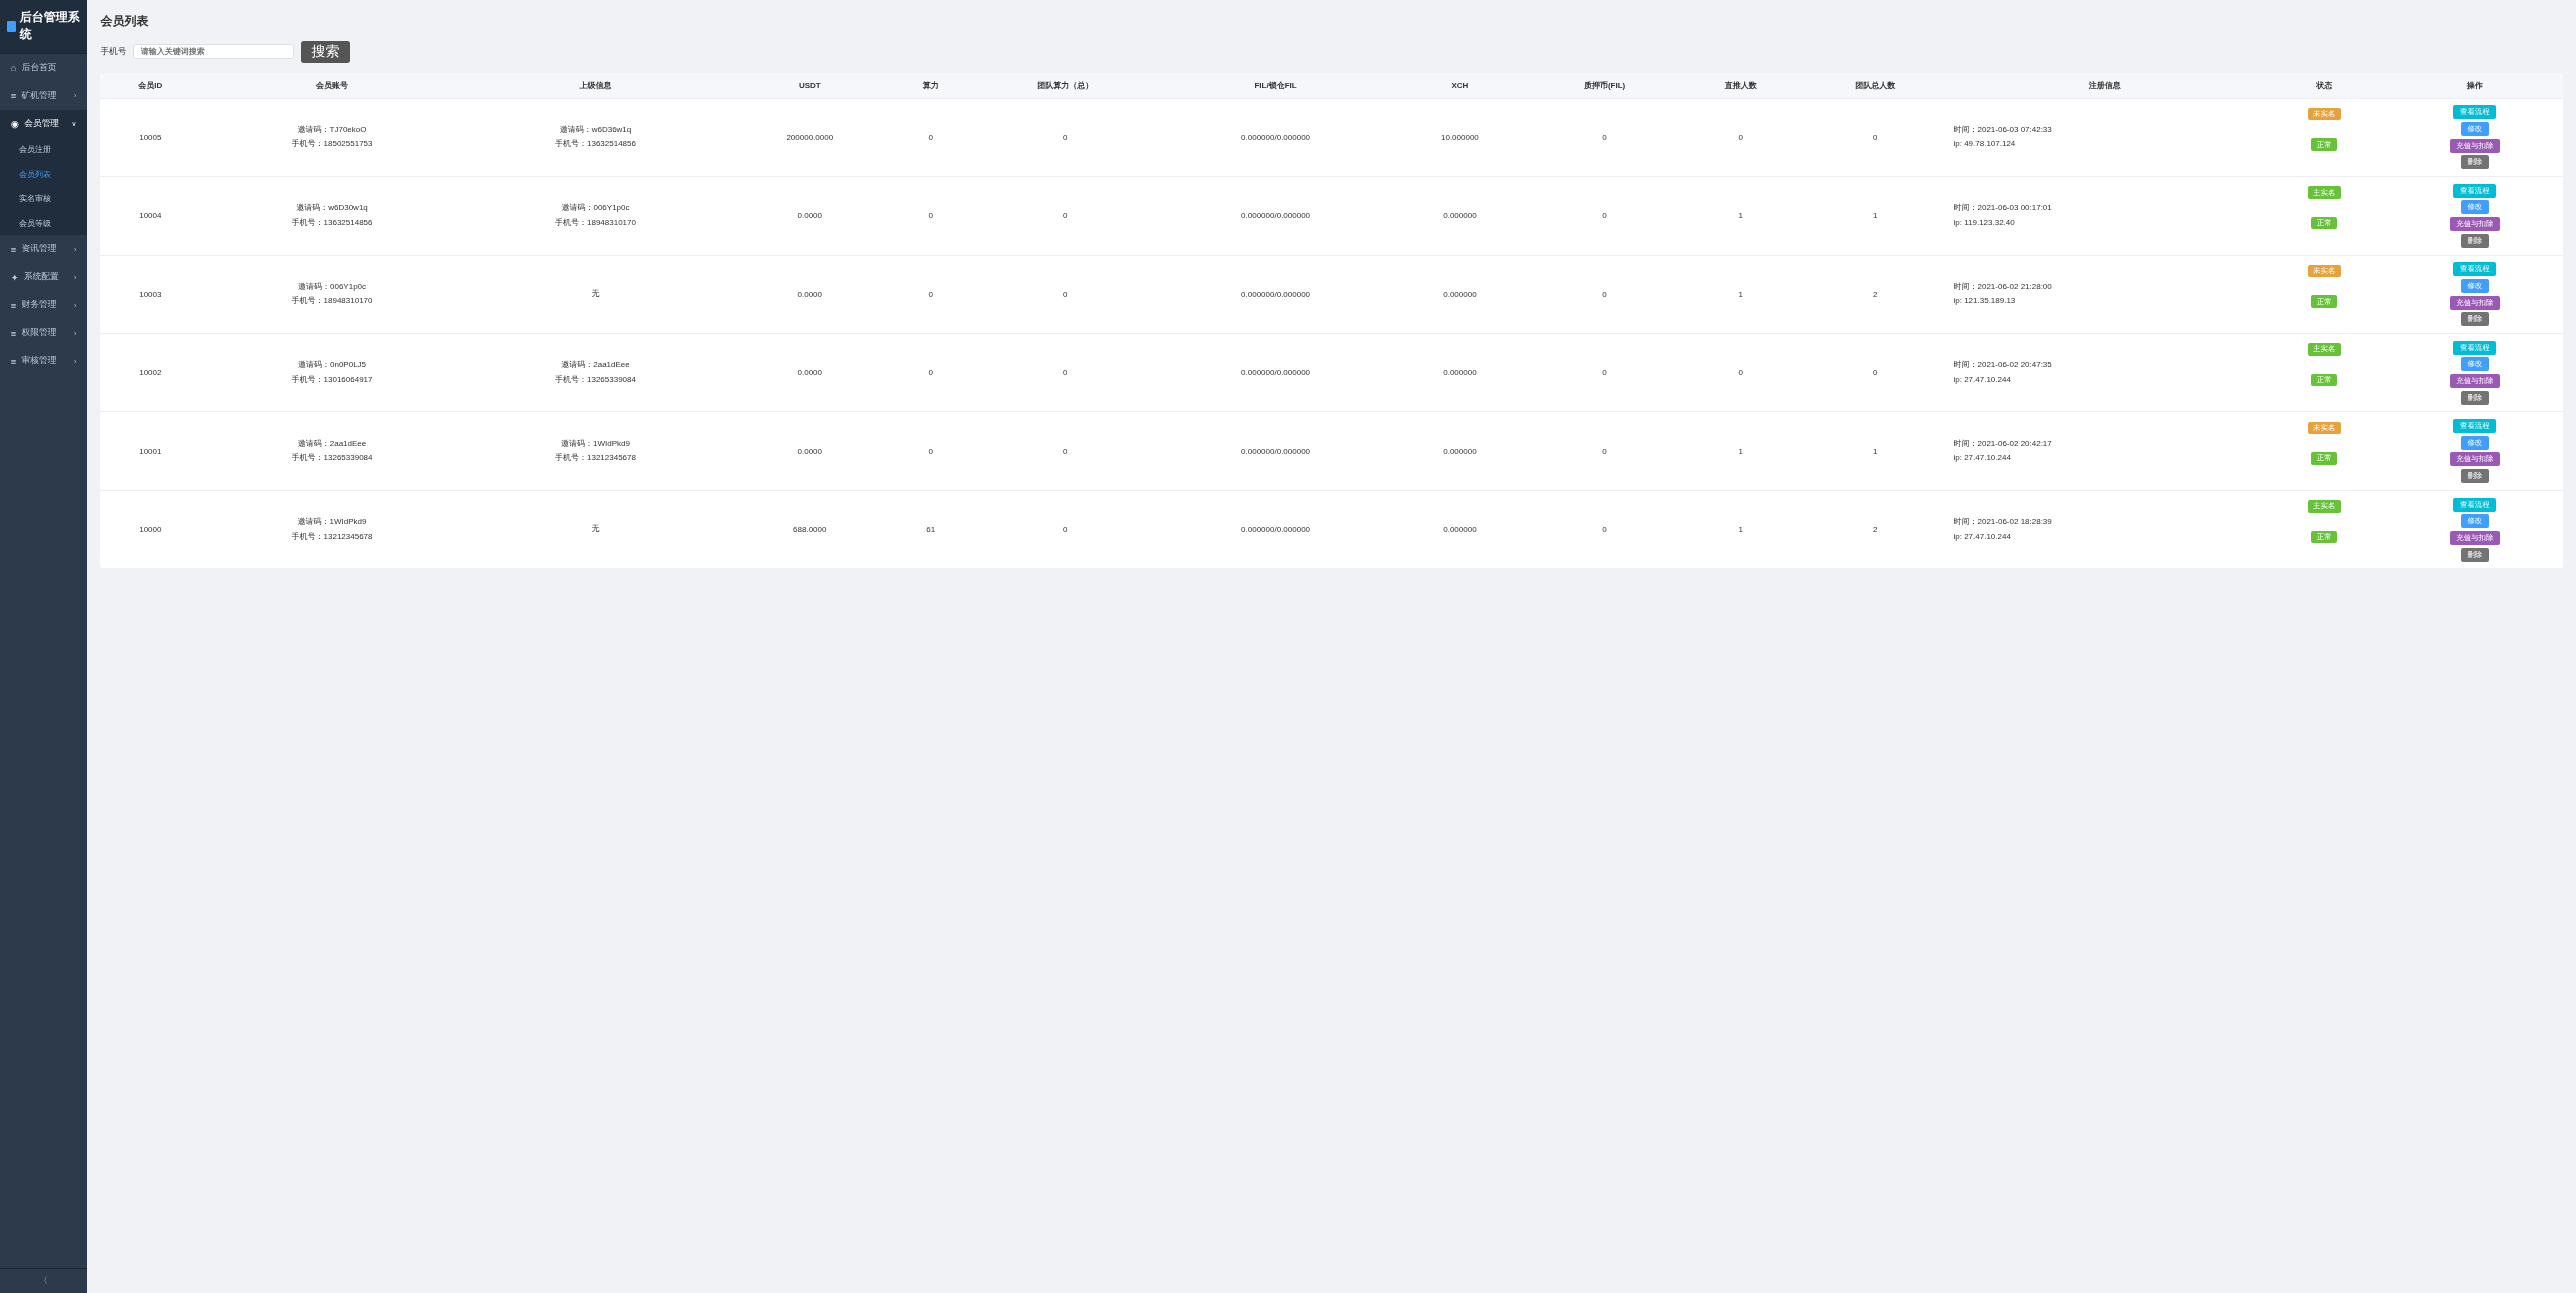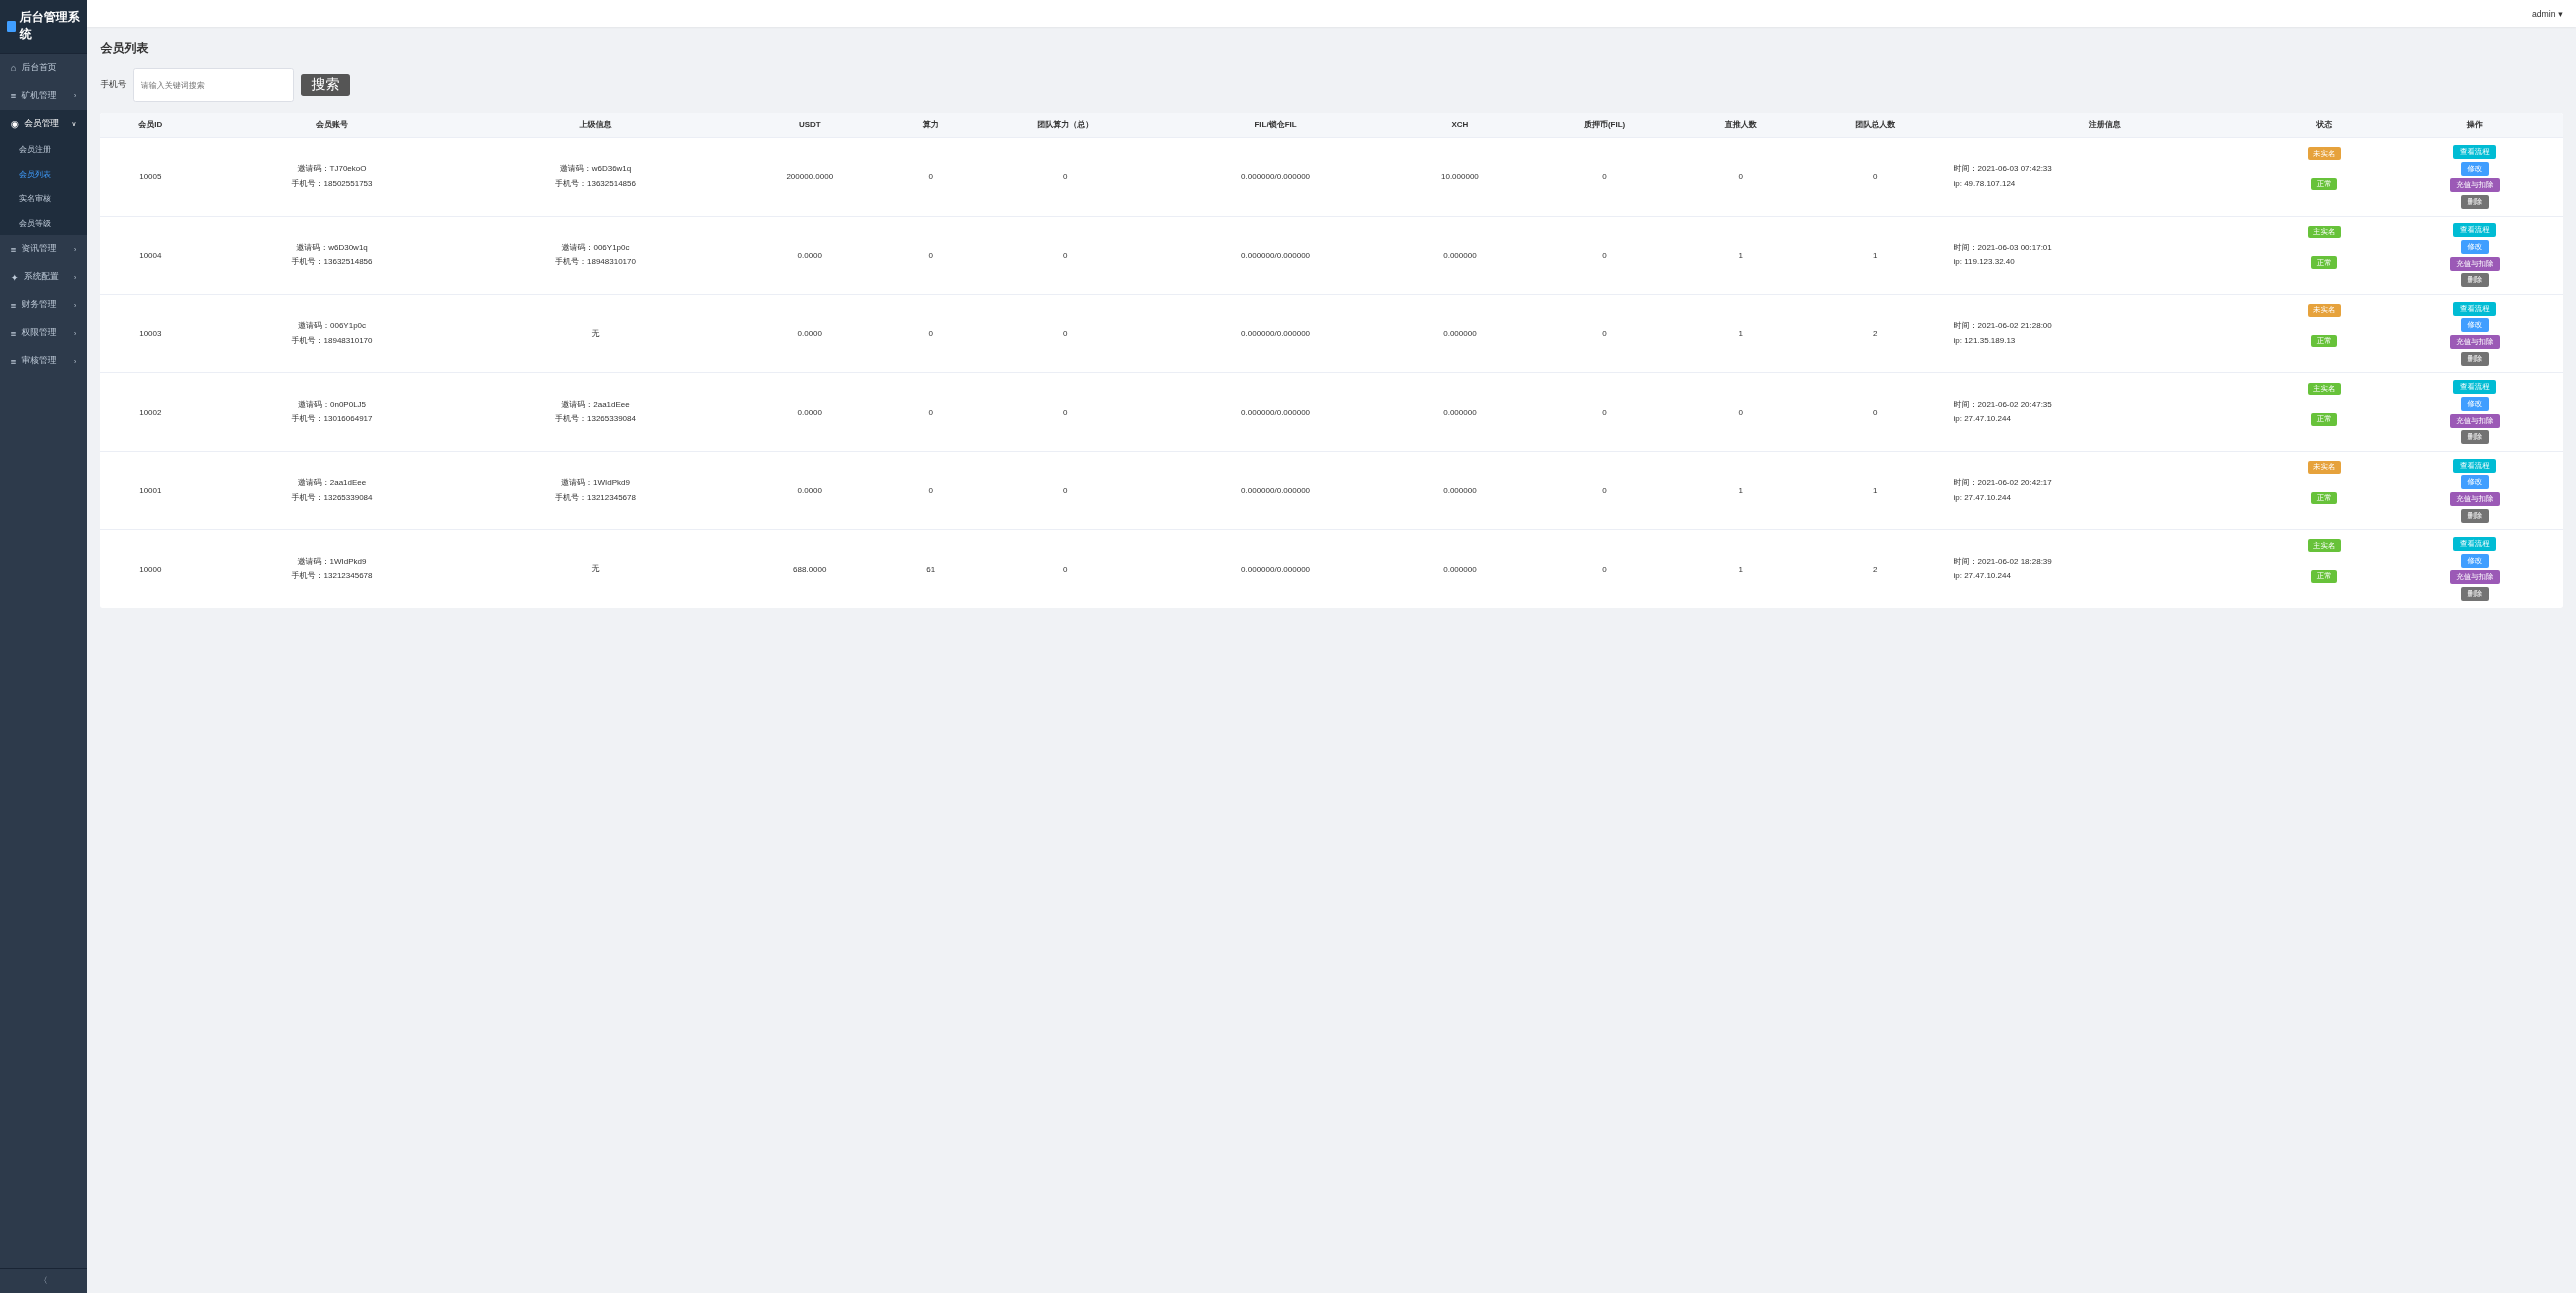--- a/index.html
+++ b/index.html
@@ -110,27 +110,28 @@
       align-items: center;
       gap: 6.7px;
       margin-bottom: 10.7px;
     }
     .search-label {
       color: #333;
       font-size: 8.7px;
     }
     .search-input {
       width: 161px;
-      height: 34px;
+      height: 15px;
       border: 0.7px solid #dcdfe6;
       border-radius: 2.7px;
       padding: 0 6.7px;
       font-size: 8px;
       outline: none;
       color: #999;
+      font-weight: bold;
     }
     .search-btn {
       height: 21.5px;
       padding: 0 10.7px;
       background: #555;
       color: #fff;
       border: none;
       border-radius: 2.7px;
       cursor: pointer;
       font-size: 14px;
@@ -267,26 +268,20 @@
     <span class="menu-icon">≡</span>
     <span>审核管理</span>
     <span class="arrow">›</span>
   </div>
 
   <div class="sidebar-collapse-btn">〈</div>
 </div>
 
 <div class="main-area">
 
-  <div class="topbar">
-    <div class="topbar-user">
-      <span>admin</span>
-      <span>▾</span>
-    </div>
-  </div>
 
   <div class="content">
     <div class="page-title">会员列表</div>
 
     <div class="search-bar">
       <label class="search-label">手机号</label>
       <input class="search-input" type="text" placeholder="请输入关键词搜索" style="">
       <button class="search-btn">搜索</button>
     </div>
 

